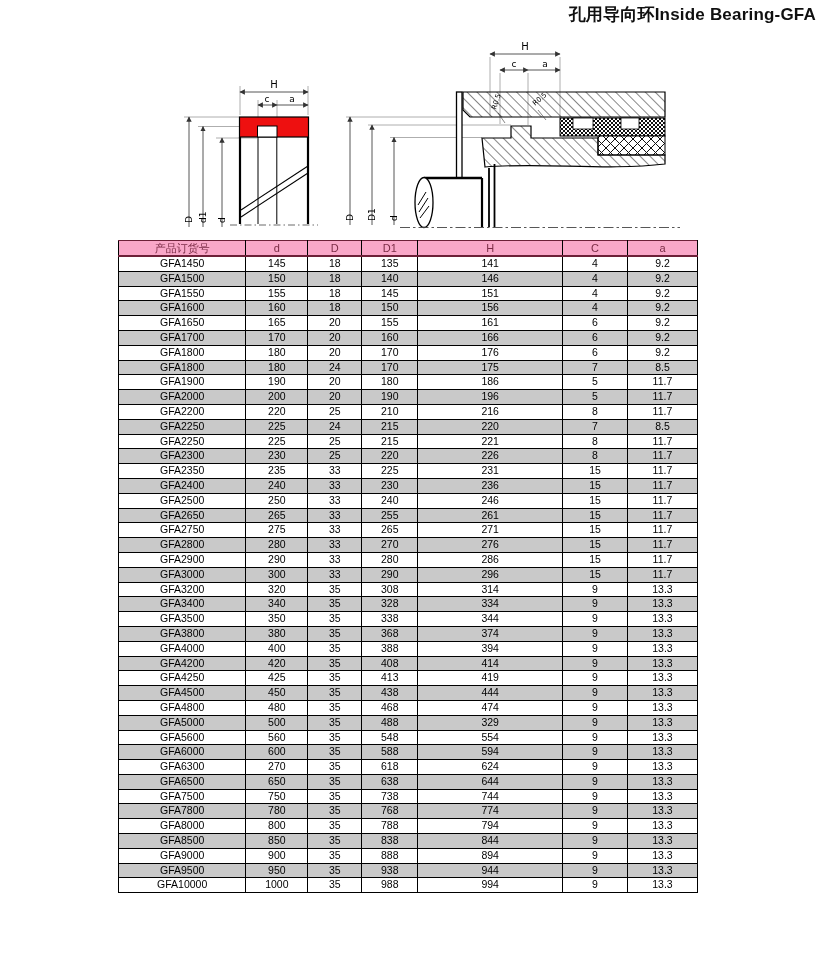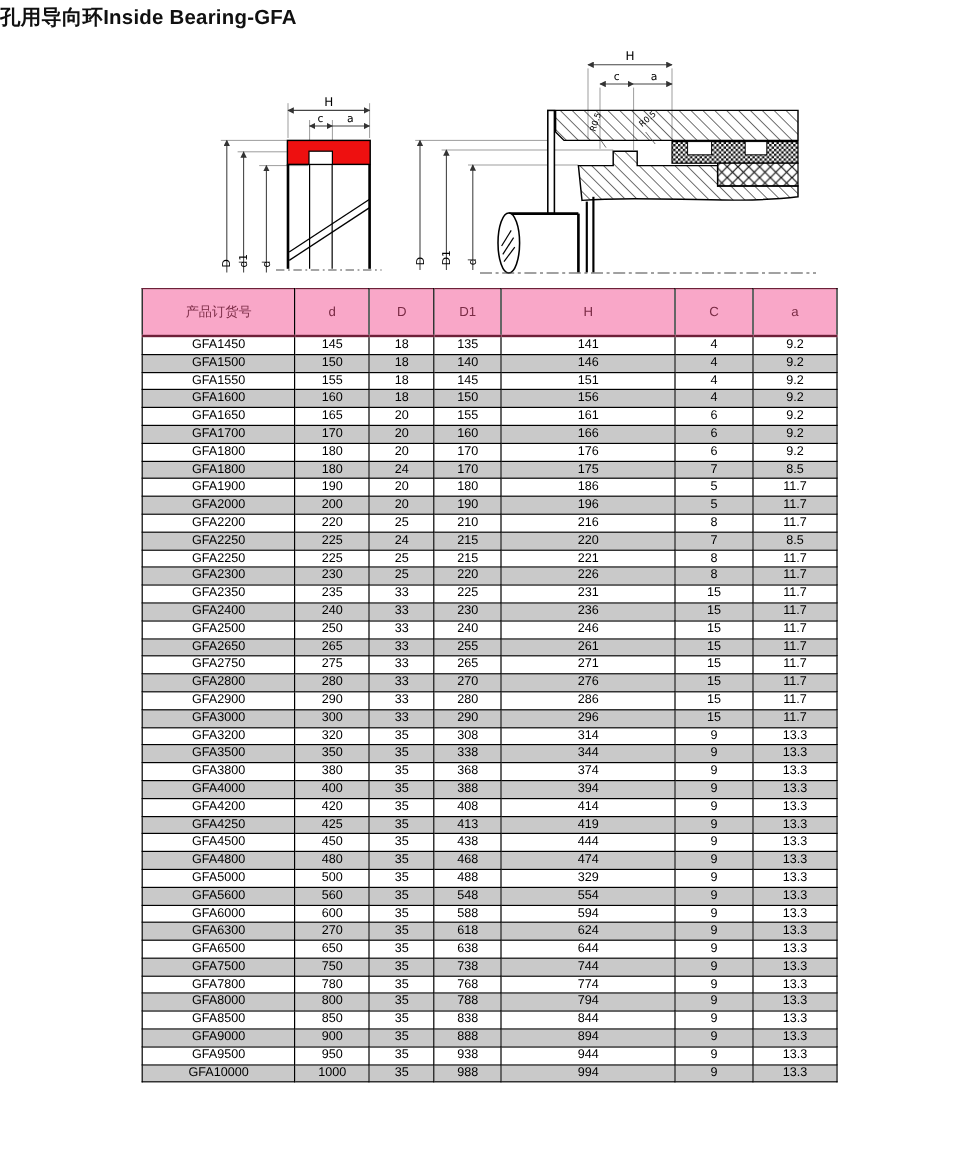--- a/index.html
+++ b/index.html
@@ -1,34 +1,34 @@
 <!DOCTYPE html>
 <html style="--header-pink: #f9a7c8; --header-text: #7a2b45; --header-border: #6d2038; --row-gray: #c9c9c9; --accent-red: #ee1010;"><head>
 <meta charset="utf-8">
 <style>
   html,body{margin:0;padding:0}
   body{
     width:816px;height:959px;position:relative;background:#fff;overflow:hidden;
     font-family:"Liberation Sans","DejaVu Sans",sans-serif;
   }
   .title{
-    position:absolute;top:3px;left:0;width:100%;text-align:left;
+    position:absolute;top:3px;left:0;width:100%;text-align:right;
     font-size:17px;font-weight:bold;color:#101010;letter-spacing:.2px;
   }
   .fig{position:absolute}
   svg text{font-family:"DejaVu Sans","Liberation Sans",sans-serif;fill:#000}
   table.spec{
     position:absolute;left:118px;top:240px;width:580px;
     border-collapse:collapse;table-layout:fixed;font-size:10.5px;color:#000;
     border:1px solid #000;
   }
   table.spec th{
     background:var(--header-pink,#f9a7c8);
     color:var(--header-text,#7a2b45);
-    font-weight:normal;font-size:11px;height:14px;line-height:14px;padding:12px;
+    font-weight:normal;font-size:11px;height:14px;line-height:14px;padding:0;
     border:1px solid #000;
     border-top:1.5px solid var(--header-border,#6d2038);
     border-bottom:2px solid var(--header-border,#6d2038);
     text-align:center;overflow:hidden;white-space:nowrap;
   }
   table.spec td{
     border:1px solid #000;height:13.8px;line-height:13.8px;padding:0;
     text-align:center;overflow:hidden;white-space:nowrap;
   }
   table.spec tbody tr:nth-child(even) td{background:var(--row-gray,#c9c9c9)}
@@ -384,20 +384,29 @@
       <tr>
         <td>GFA3200</td>
         <td>320</td>
         <td>35</td>
         <td>308</td>
         <td>314</td>
         <td>9</td>
         <td>13.3</td>
       </tr>
       <tr>
+        <td>GFA3400</td>
+        <td>340</td>
+        <td>35</td>
+        <td>328</td>
+        <td>334</td>
+        <td>9</td>
+        <td>13.3</td>
+      </tr>
+      <tr>
         <td>GFA3500</td>
         <td>350</td>
         <td>35</td>
         <td>338</td>
         <td>344</td>
         <td>9</td>
         <td>13.3</td>
       </tr>
       <tr>
         <td>GFA3800</td>

